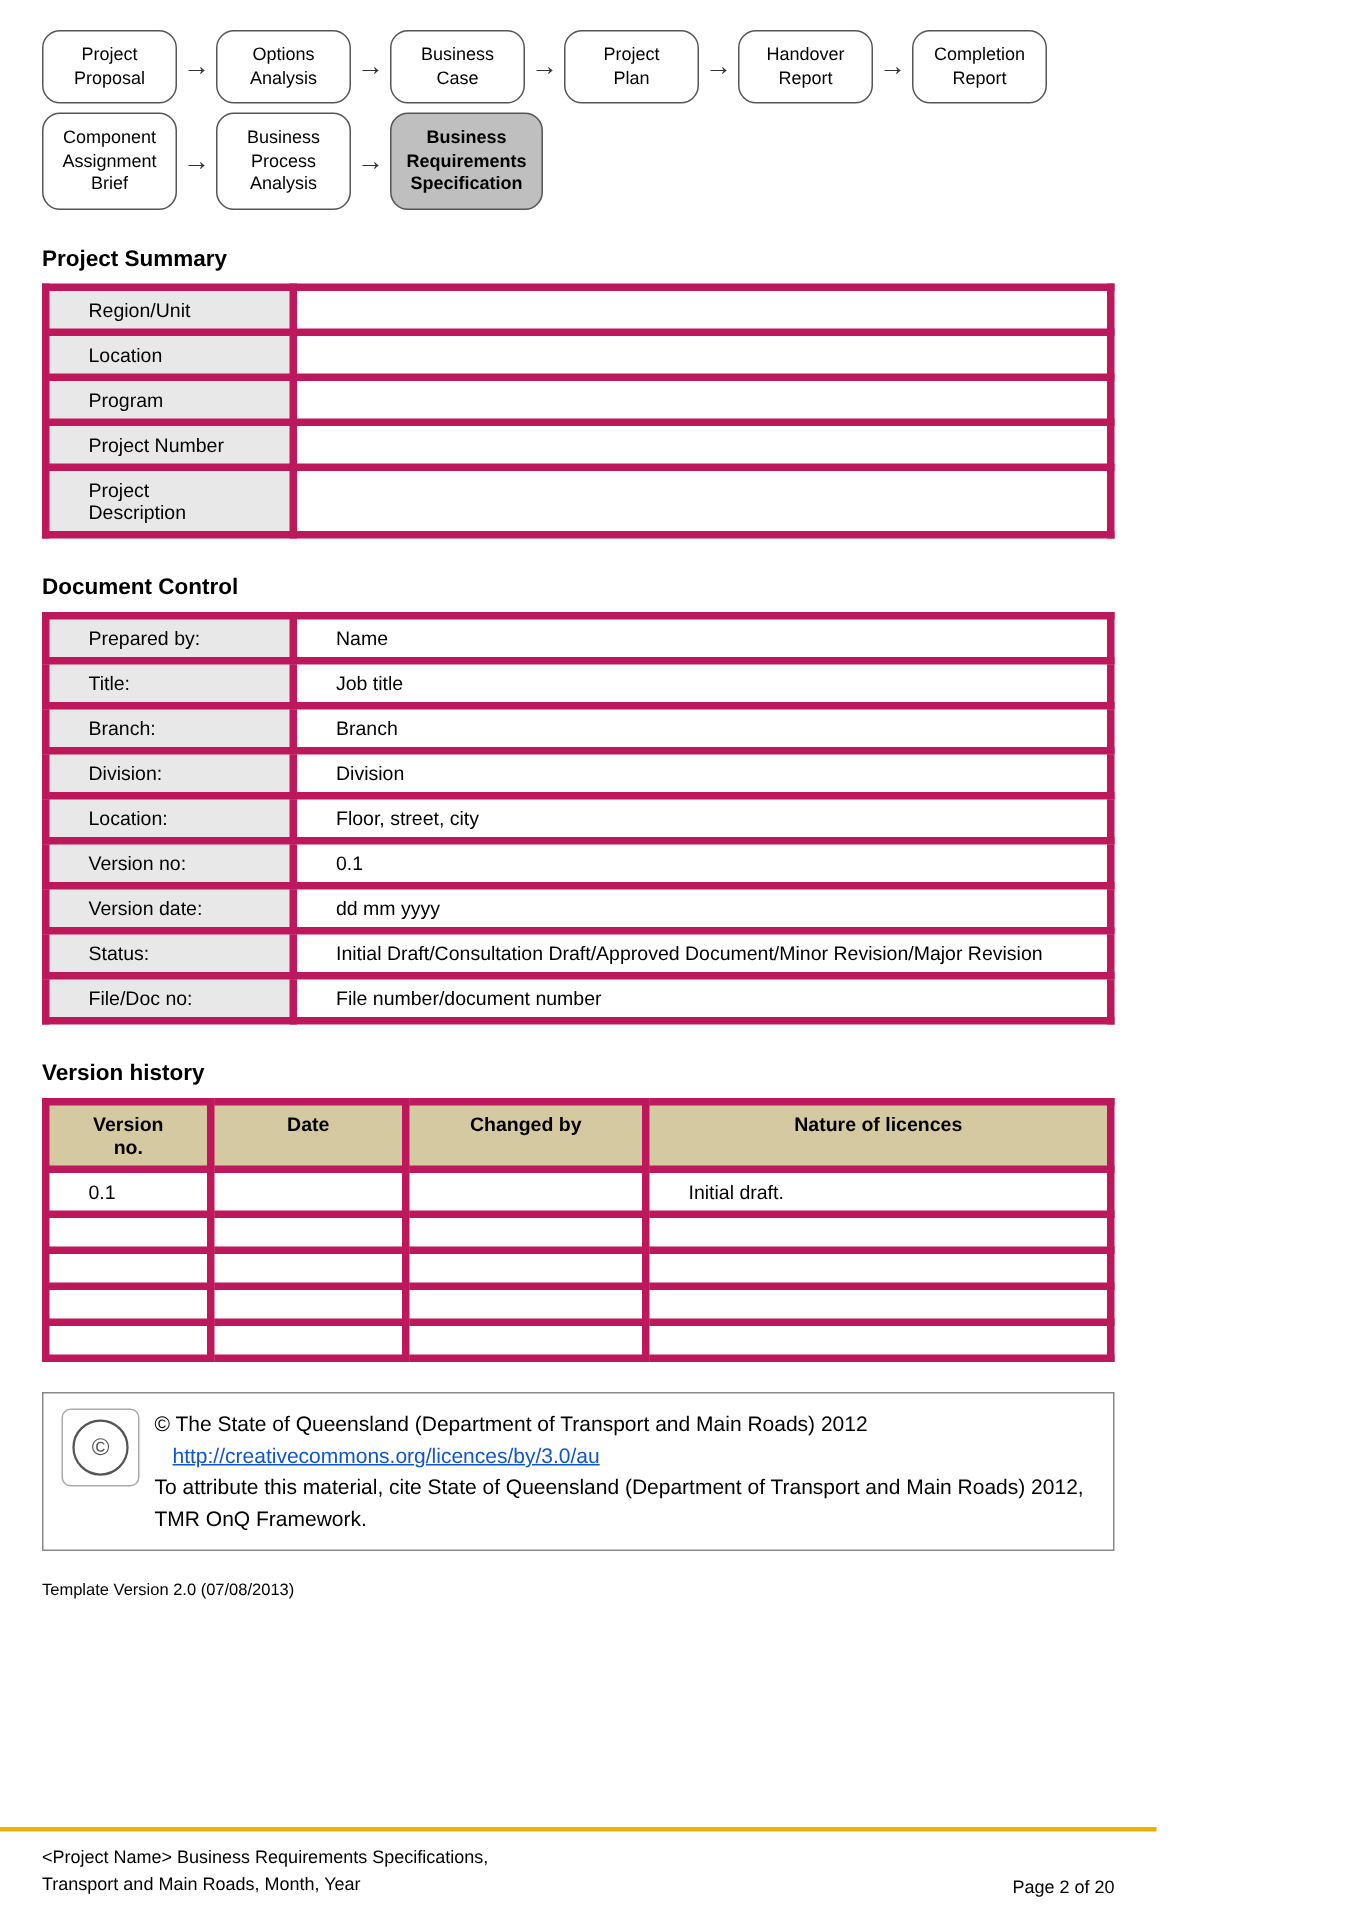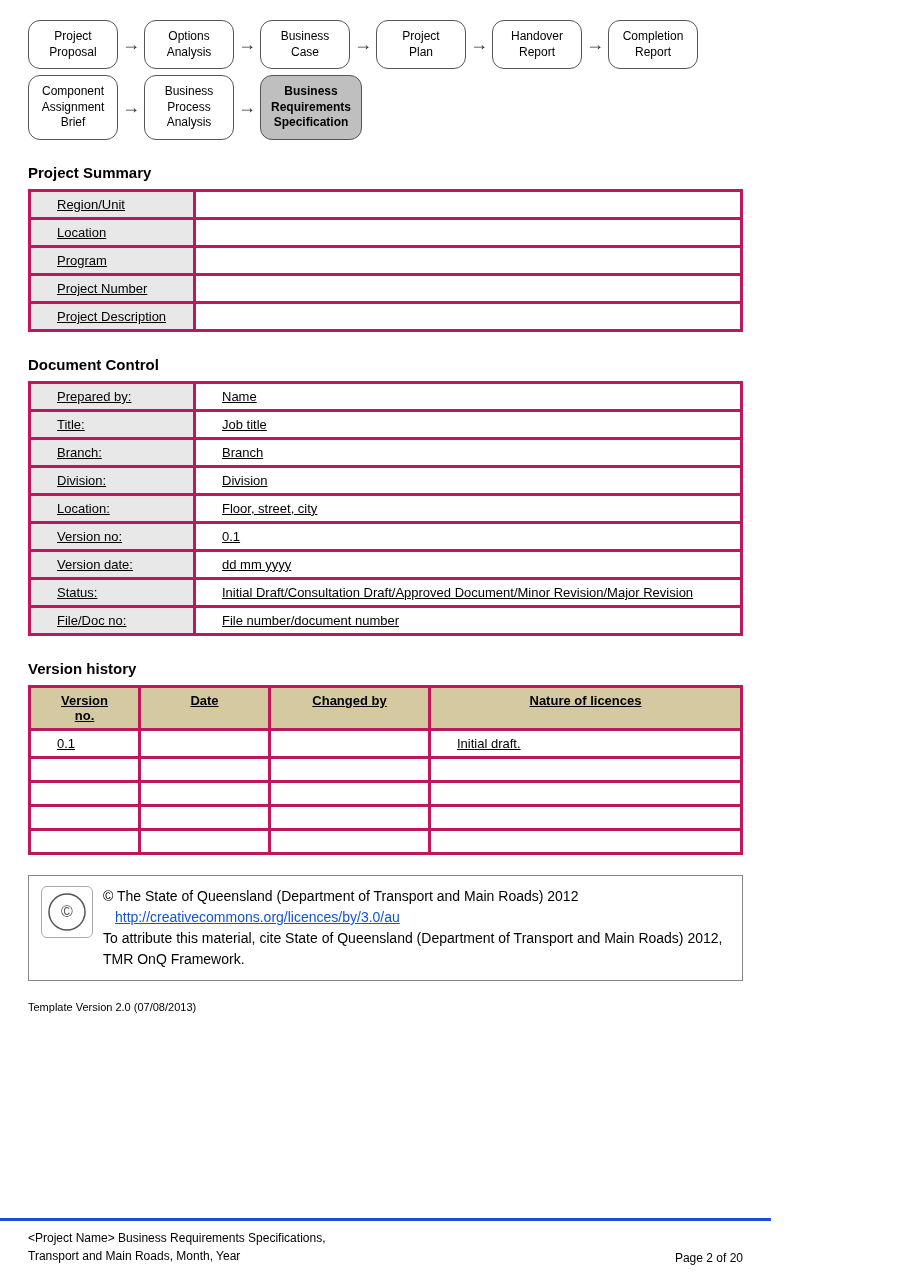--- a/index.html
+++ b/index.html
@@ -61,24 +61,23 @@
 
     
     table {
       width: 100%;
       border-collapse: collapse;
       margin-bottom: 20px;
       font-size: 13px;
     }
 
     table td, table th {
-      border: 3px solid #be185d;
+      border: 5px solid #be185d;
       padding: 5px 26px;
       vertical-align: top;
-      text-decoration: underline;
     }
 
     .project-summary td:first-child {
       background: #e8e8e8;
       width: 165px;
       font-weight: normal;
     }
 
     .doc-control td:first-child {
       background: #e8e8e8;
@@ -134,21 +133,21 @@
     .template-version {
       font-size: 11px;
       margin-top: 20px;
     }
 
     .page-footer {
       position: absolute;
       bottom: 0;
       left: 0;
       right: 0;
-      border-top: 3px solid #1d4ed8;
+      border-top: 3px solid #eab308;
       padding: 8px 28px;
       display: flex;
       justify-content: space-between;
       align-items: flex-end;
       font-size: 12px;
     }
 
     .page-footer-left {
       line-height: 1.5;
     }

